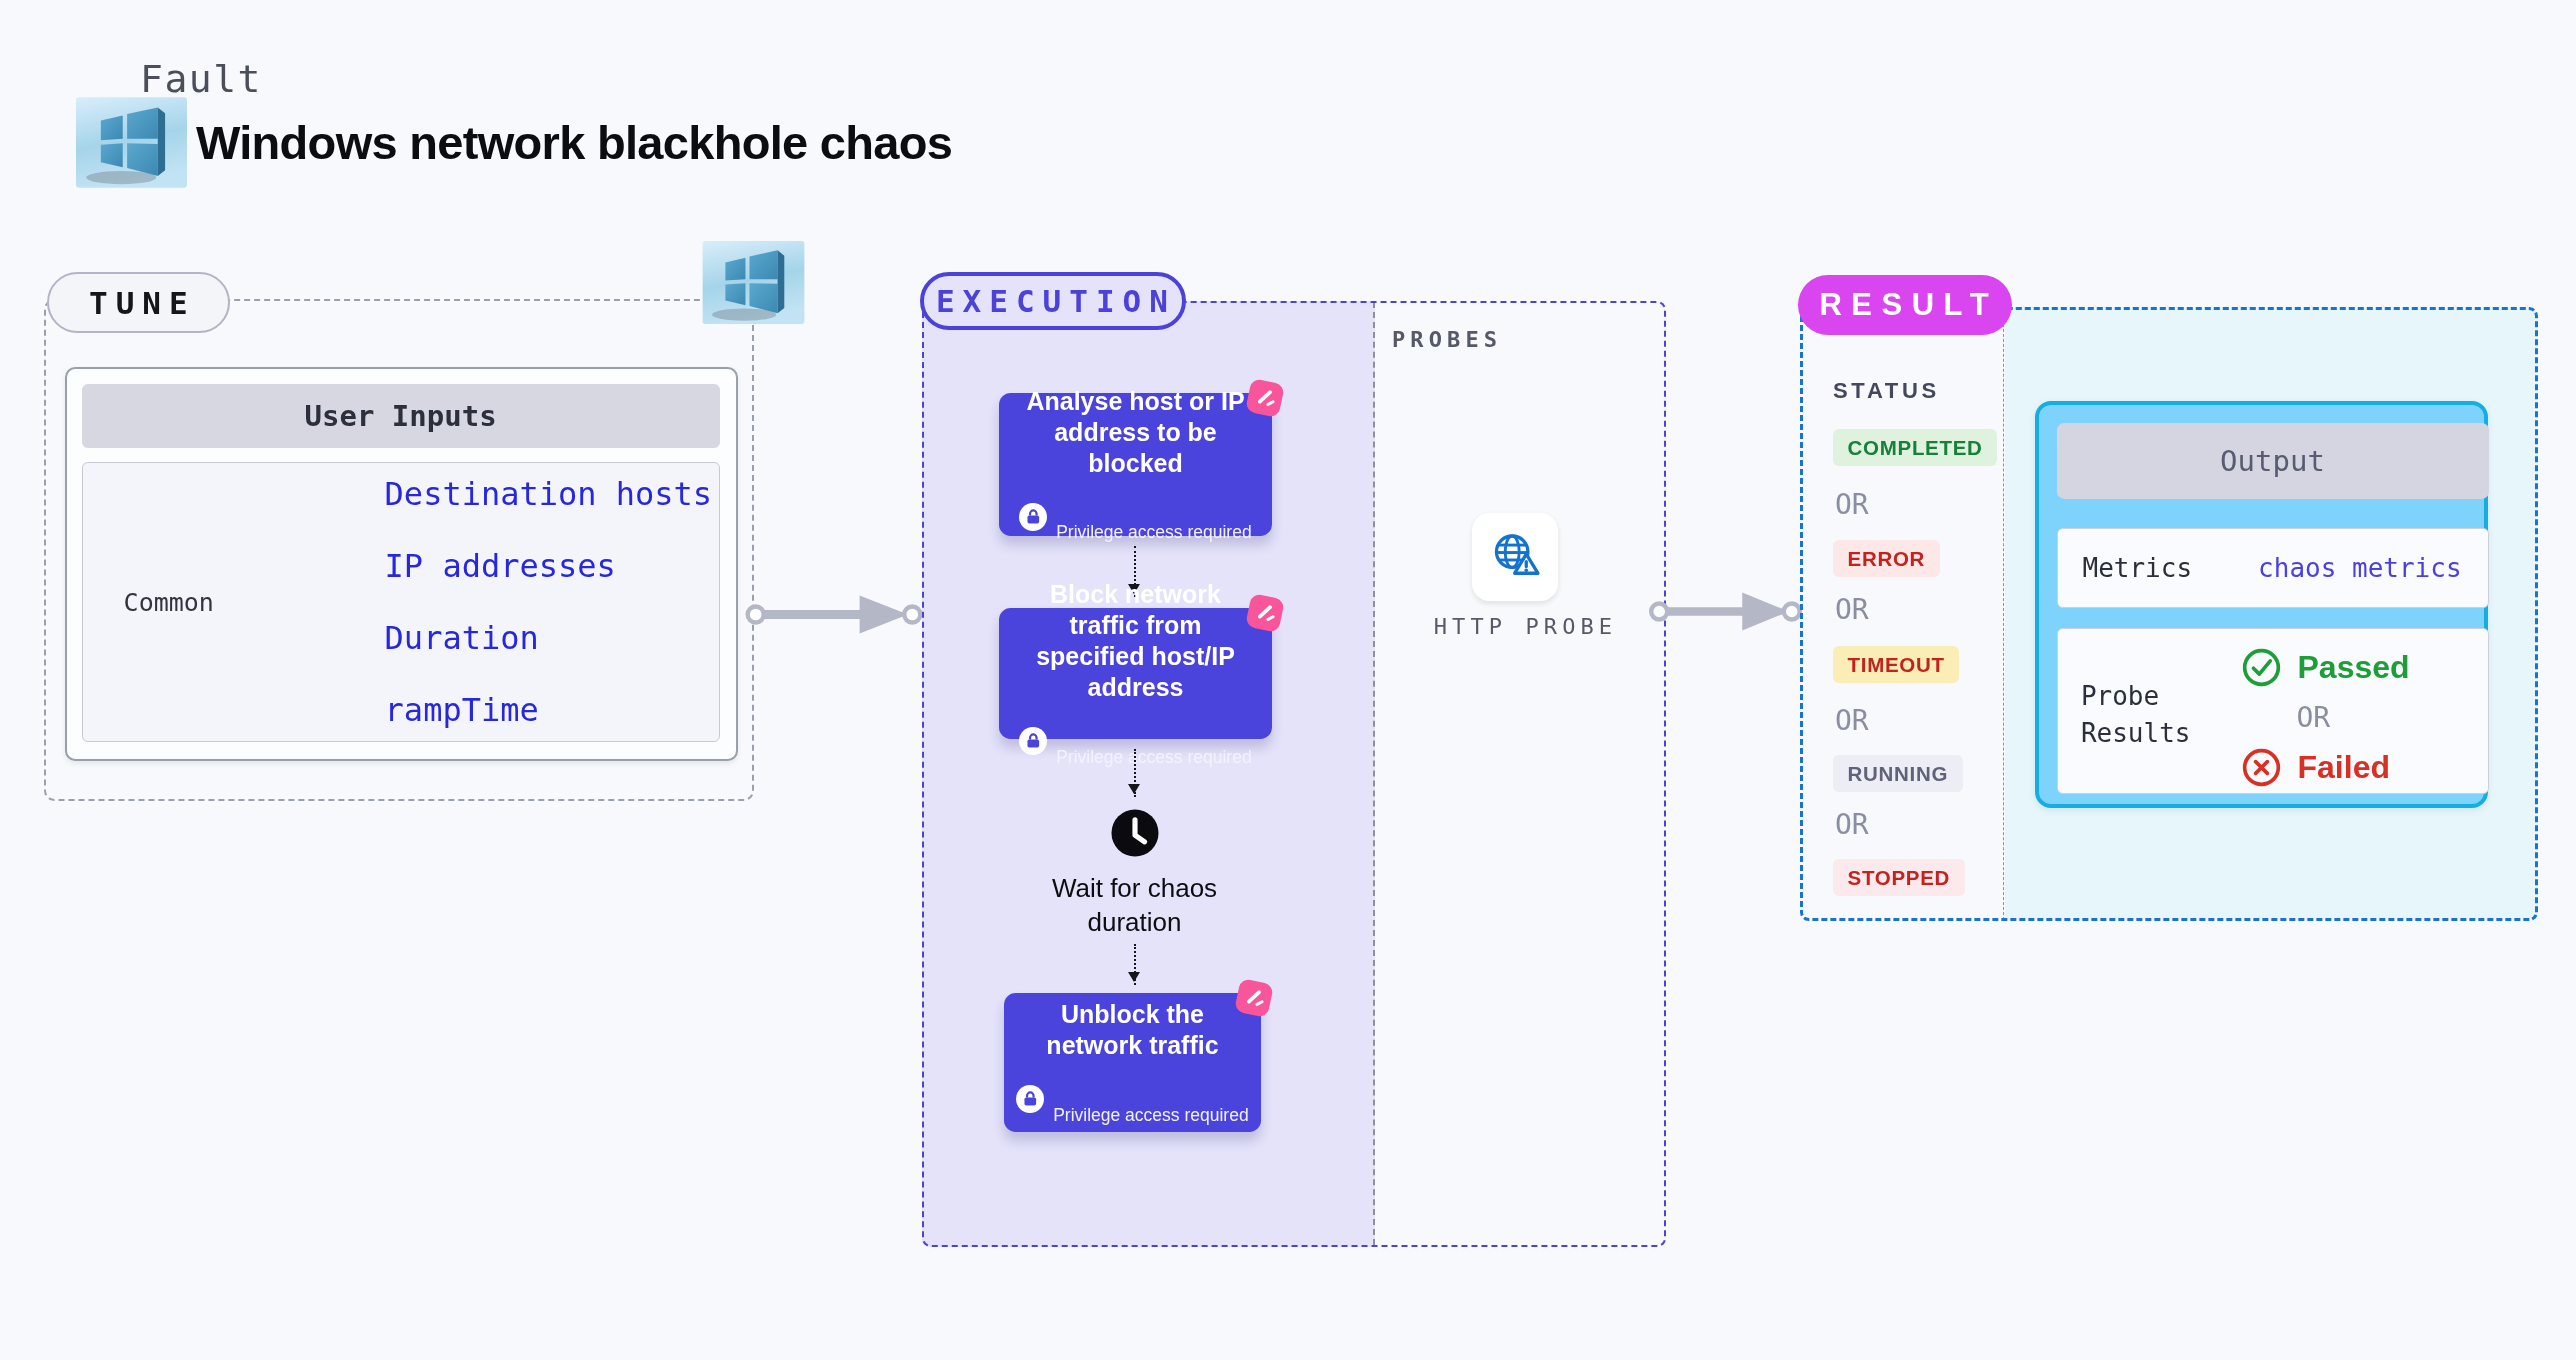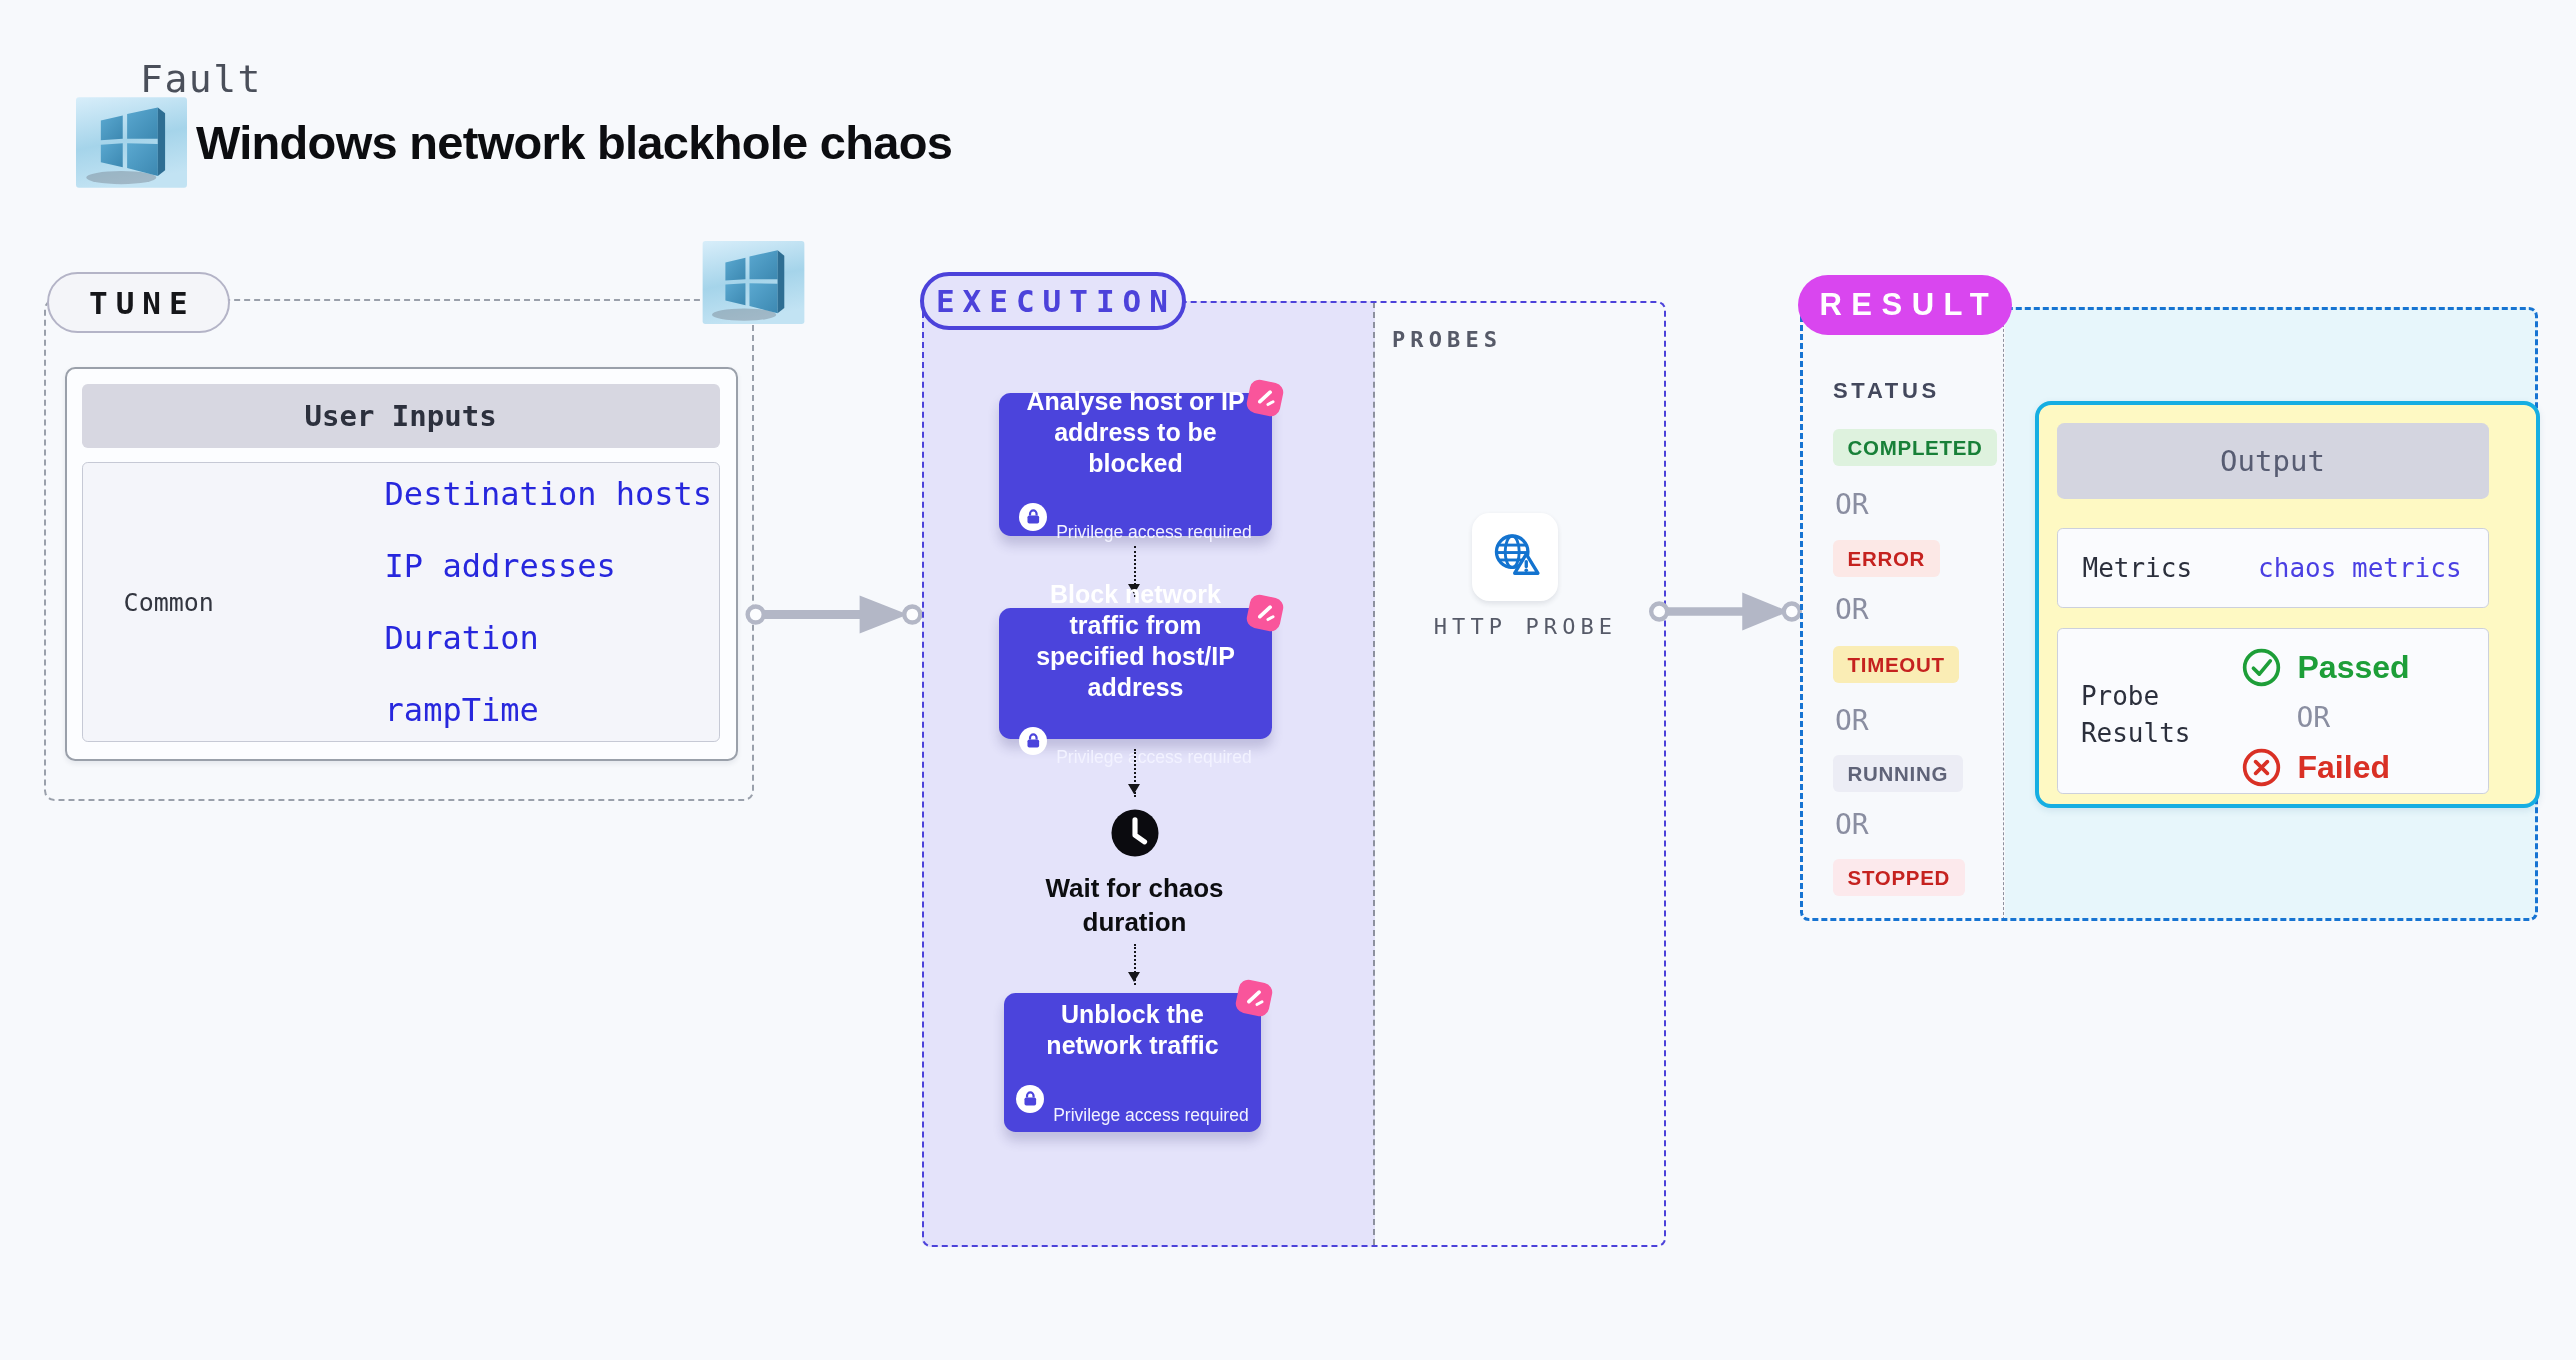--- a/index.html
+++ b/index.html
@@ -48,39 +48,39 @@
               color:#ffffff;text-align:center;}
   .chaos-step .step-title{font-size:25px;font-weight:700;line-height:31px;padding:0 19px;}
   .priv-row{display:flex;align-items:center;gap:8.8px;}
   .priv-circle{width:28px;height:28px;border-radius:50%;background:#ffffff;display:flex;align-items:center;justify-content:center;}
   .priv-text{font-size:17.5px;color:#f2f2ff;margin-top:32px;}
   .corner-icon{position:absolute;top:-17.5px;right:-14.6px;width:44px;height:44px;}
 
   .vconn{width:0;border-left:2.9px dotted #15151a;}
   .vconn::after{content:"";position:absolute;bottom:-2.9px;left:-8px;width:0;height:0;
                 border:6.6px solid transparent;border-top:10.2px solid #15151a;}
-  .wait-label{left:1028px;top:871px;width:213px;text-align:center;font-size:26px;font-weight:700;
+  .wait-label{left:1028px;top:871px;width:213px;text-align:center;font-size:26px;font-weight:400;
               color:#0c0d10;line-height:34px;}
 
   
   .probe-card{left:1472px;top:513px;width:86px;height:88px;background:#ffffff;border-radius:17.5px;
               box-shadow:0 2.2px 5.8px rgba(30,35,60,.10);display:flex;align-items:center;justify-content:center;}
   .probe-name{left:1423px;top:614px;width:205px;text-align:center;font-size:22px;letter-spacing:5.1px;color:#565a68;}
 
   
   .result-fill{left:2005px;top:307px;width:532px;height:613px;background:#e7f6fb;border-radius:0 7.3px 7.3px 0;}
   .result-box-border{left:1800px;top:307px;width:738px;height:614px;border:3.7px dashed #1774d2;border-radius:8.8px;}
   .result-divider{left:2003px;top:309px;height:611px;width:0;border-left:1.5px dashed #8d919e;}
   .result-pill{left:1798px;top:275px;width:207px;height:60px;background:#d946ef;color:#ffffff;
                font-size:31px;letter-spacing:9.5px;padding-left:7.3px;}
   .status-label{left:1833px;top:378px;font-size:22px;font-weight:700;letter-spacing:3.7px;color:#43485c;}
   .status-badge{font-size:20.5px;font-weight:700;letter-spacing:0.7px;border-radius:5.8px;padding:6.6px 14.6px;}
   .or-label{font-size:28px;color:#8a8ea1;}
 
-  .output-card{left:2035px;top:401px;width:505px;height:407px;background:#fef9c3;border:4.4px solid #16aee2;
+  .output-card{left:2035px;top:401px;width:453px;height:407px;background:#7dd3fc;border:4.4px solid #16aee2;
                border-radius:16px;box-sizing:border-box;box-shadow:0 2.9px 7.3px rgba(20,90,130,.10);}
   .output-header{left:17.5px;top:17.5px;width:432px;height:76px;background:#d4d5e0;border-radius:7.3px;
                  display:flex;align-items:center;justify-content:center;font-size:29px;color:#575c72;}
   .output-row{left:17.5px;width:432px;background:#fafbfe;border:1.5px solid #ccd0dc;border-radius:5.8px;box-sizing:border-box;}
   .metrics-row{top:123px;height:80px;display:flex;align-items:center;}
   .metrics-label{margin-left:25px;font-size:26px;color:#2b2f3c;}
   .metrics-link{margin-left:66px;font-size:26px;color:#4a3fe3;cursor:pointer;}
   .probe-results-row{top:223px;height:166px;}
   .probe-results-label{position:absolute;left:23.4px;top:41px;width:146px;font-size:26px;color:#2b2f3c;line-height:37px;margin-top:8px;}
   .verdicts{position:absolute;left:183px;top:17.5px;display:flex;flex-direction:column;gap:13px;}

